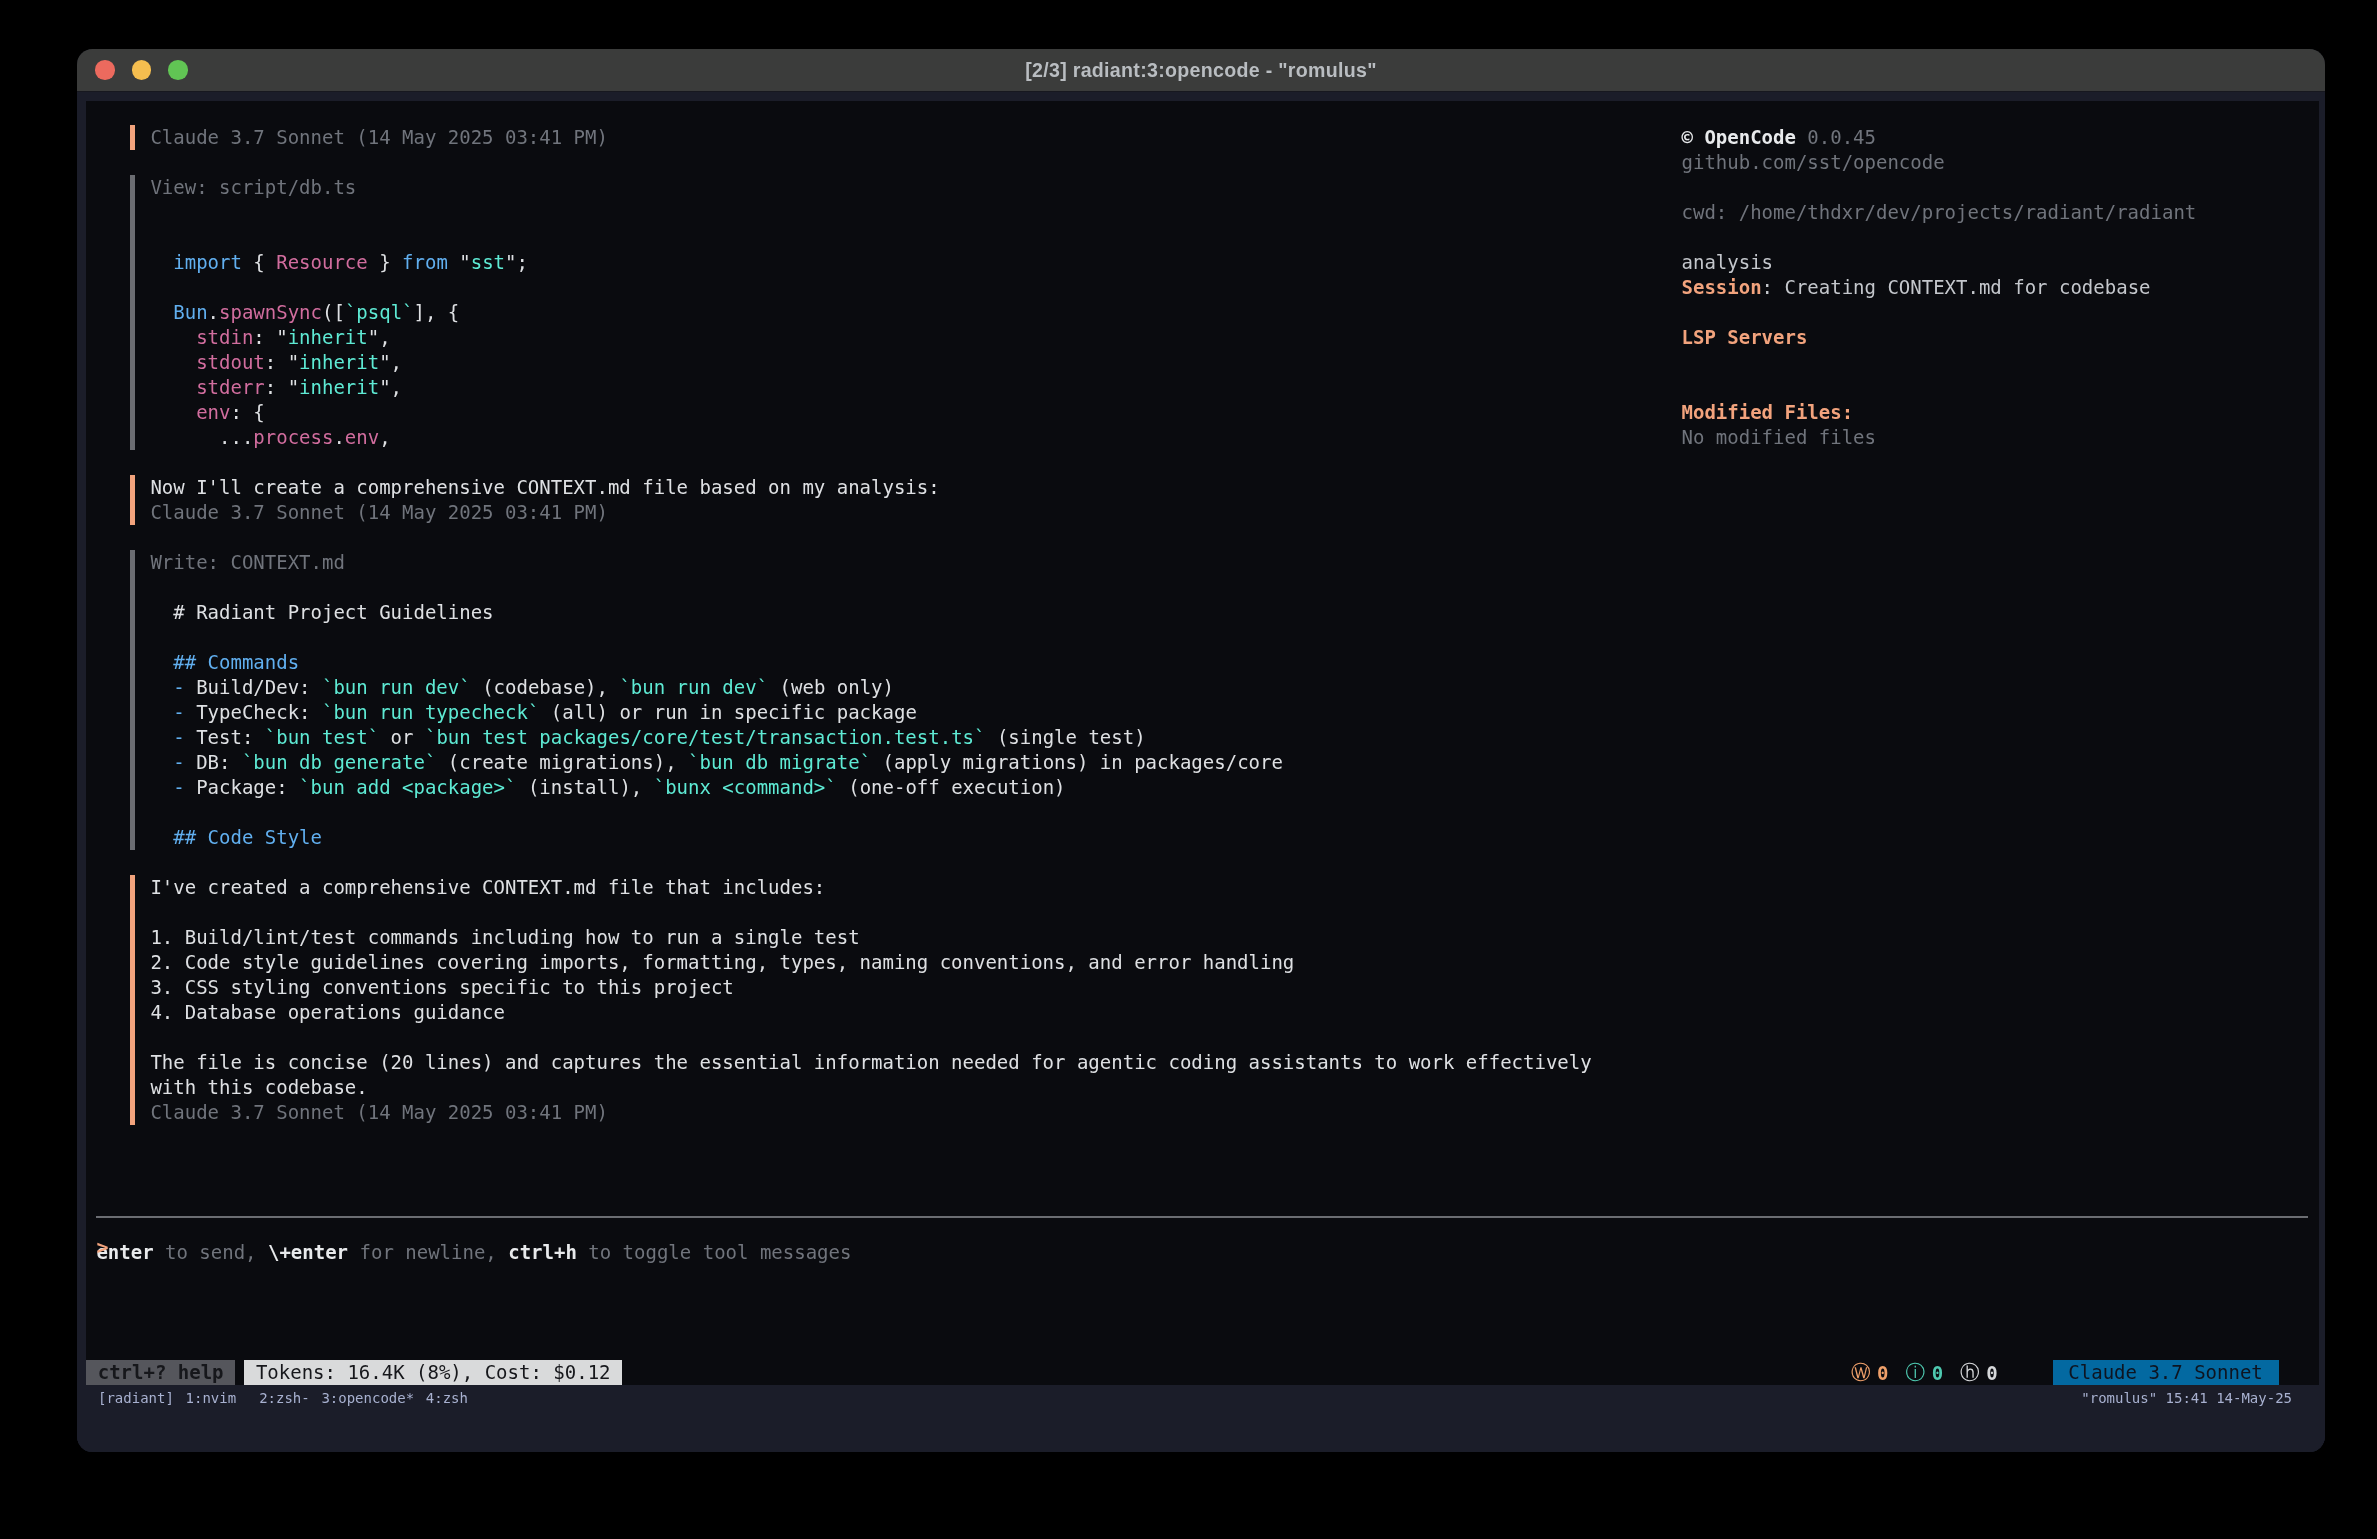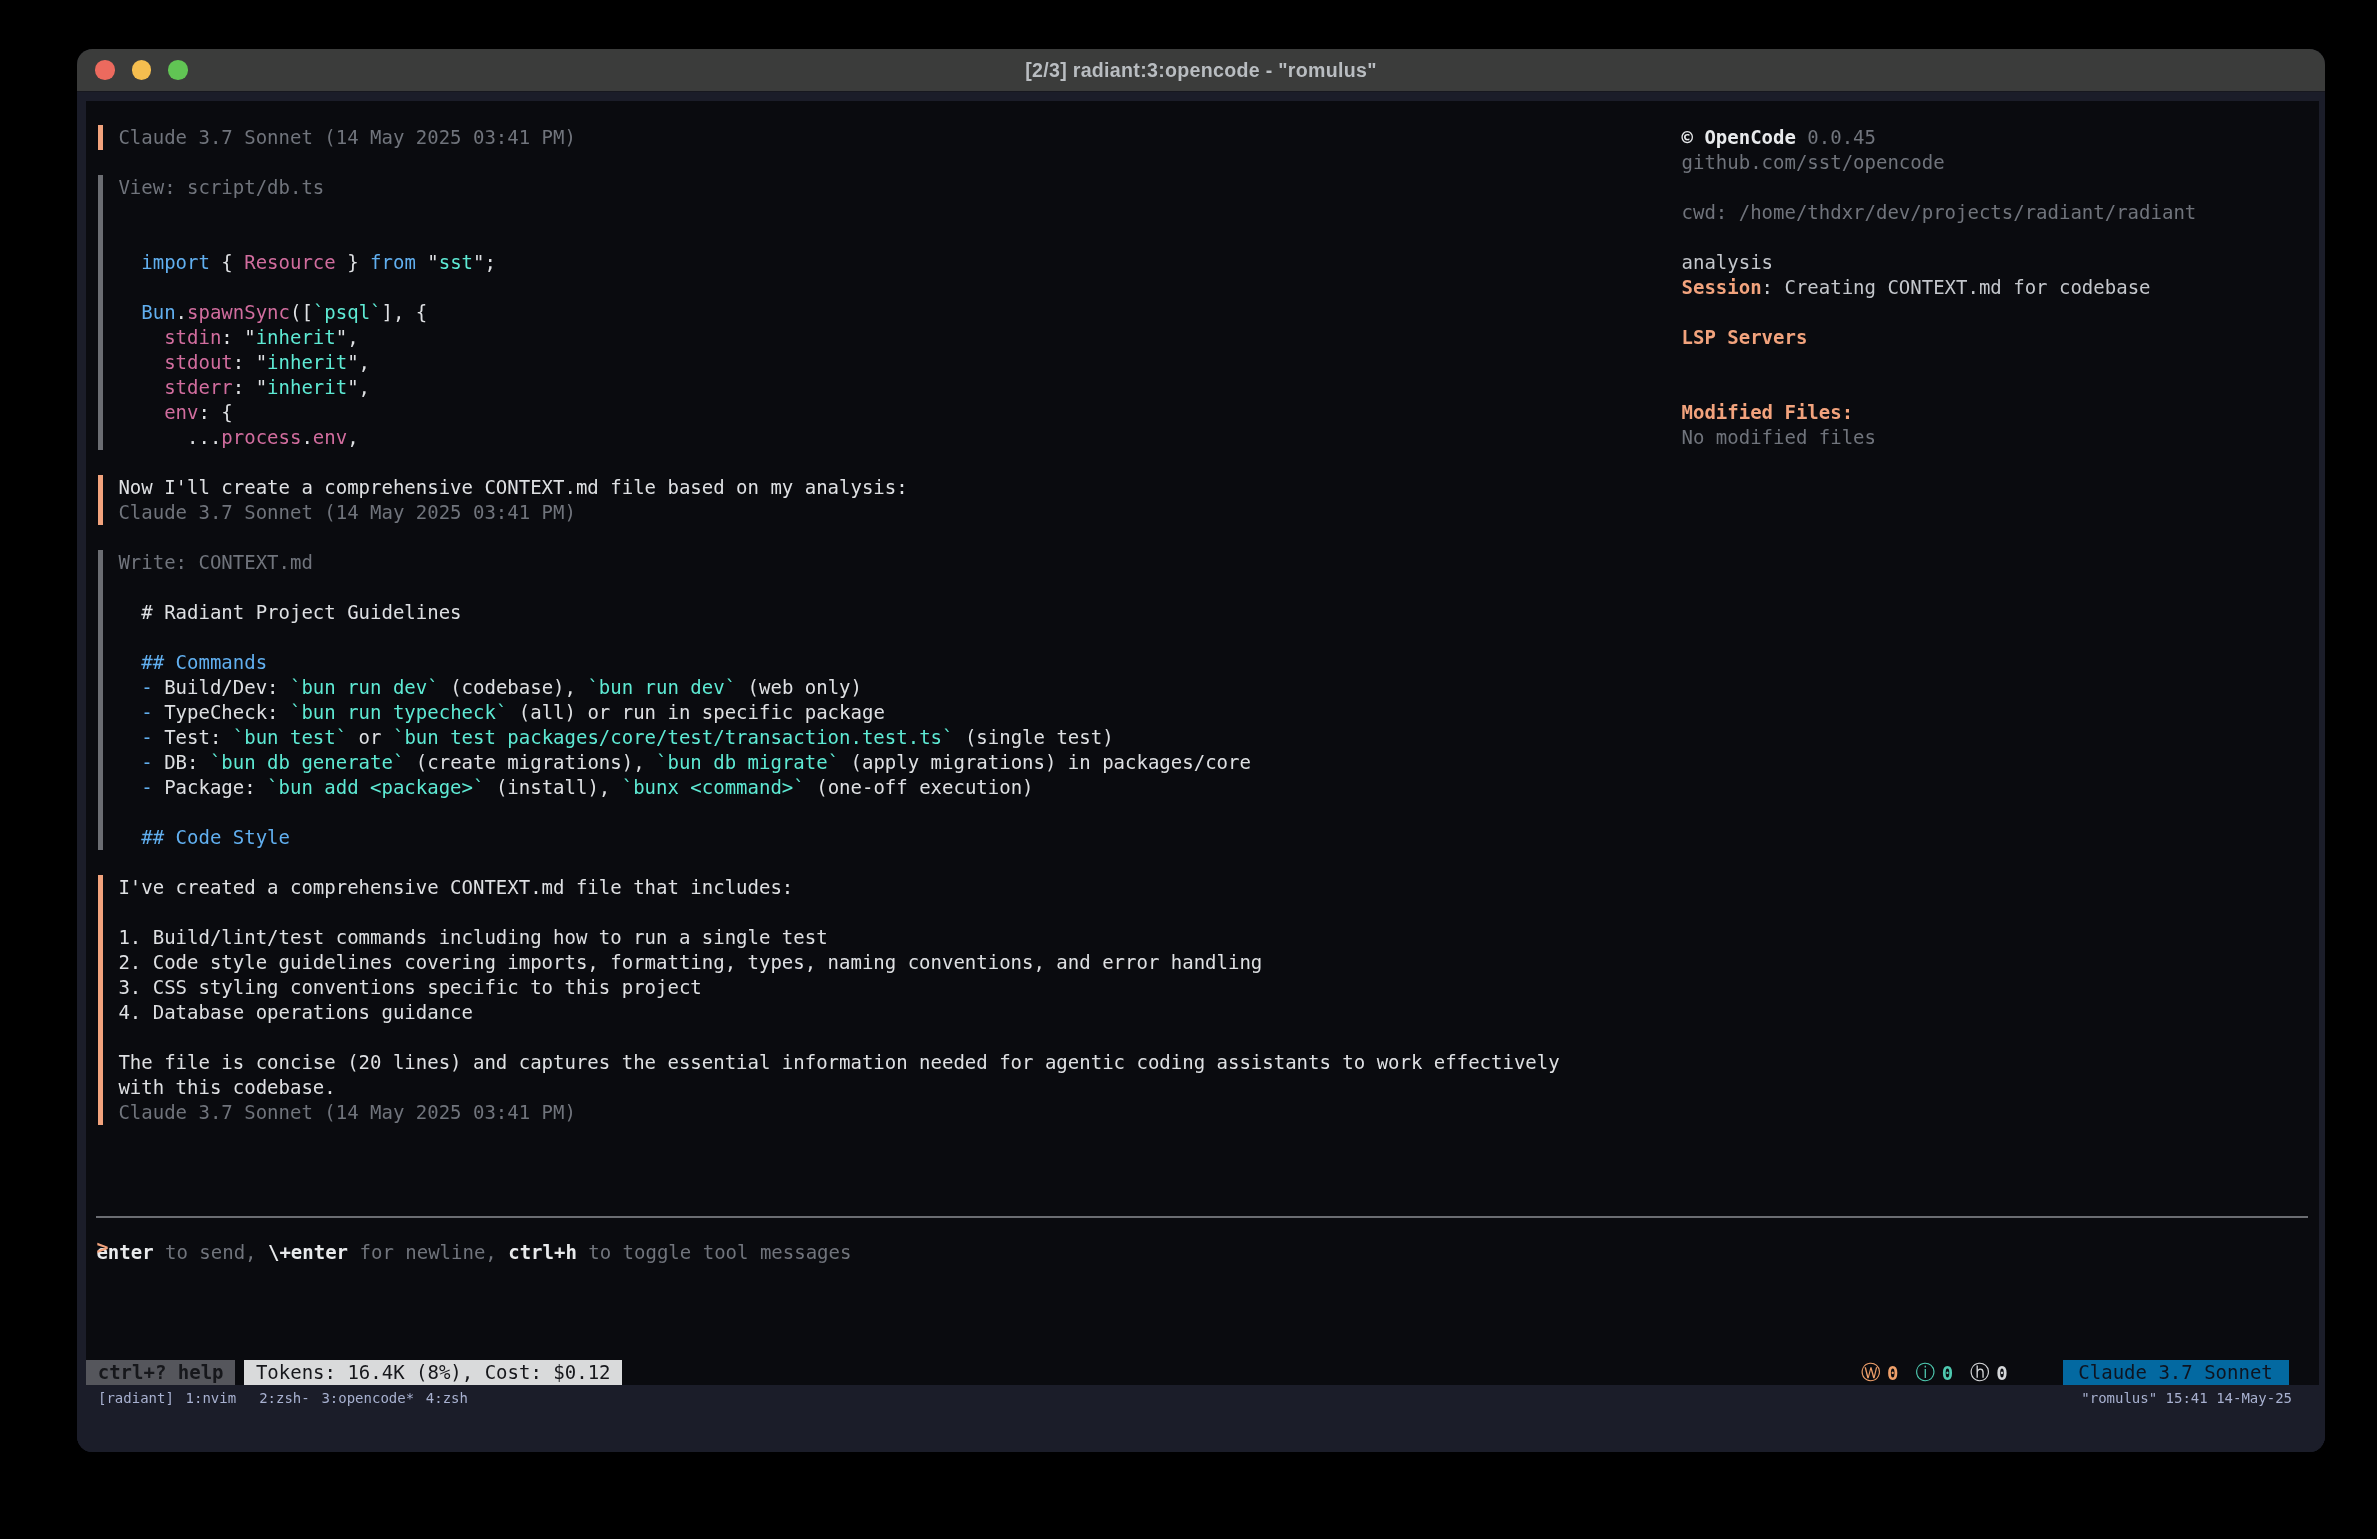--- a/index.html
+++ b/index.html
@@ -23,21 +23,21 @@
   .light-red{background:#EC6A5E;}
   .light-yellow{background:#F5BE4F;}
   .light-green{background:#61C554;}
   .title{
     font-family:"Liberation Sans",sans-serif;font-weight:bold;
     font-size:19.6px;color:#B9BDC1;letter-spacing:0.3px;
   }
   .terminal{flex:1;display:flex;flex-direction:column;background:#1B1D29;}
   .tui{
     flex:1;margin:9px 6.5px 0 9px;background:#0A0B0F;
-    position:relative;display:flex;overflow:hidden;
+    position:relative;display:flex;overflow:hidden;padding-left:32px;
   }
   .chat-col{flex:1;padding:23.5px 0 0 11.7px;overflow:hidden;}
   .side-col{width:637px;flex:none;padding-top:23.5px;}
   .line{height:25px;line-height:25px;white-space:pre;font-size:19px;}
   .block{border-left:5.2px solid;padding-left:15.7px;margin-bottom:25px;}
   .accent-orange{border-color:#F2A37D;}
   .accent-gray{border-color:#6B6D72;}
   .c-white{color:#DEE0E3;}
   .c-dim{color:#C4C7CC;}
   .c-meta{color:#70747C;}
@@ -46,21 +46,21 @@
   .c-pink{color:#D16D9E;}
   .c-green{color:#5eead4;}
   .c-teal{color:#4DB5BD;}
   .c-wbold{color:#E8EAEC;font-weight:bold;}
   .c-obold{color:#F2A37D;font-weight:bold;}
   .hint{position:absolute;left:10.4px;top:1139px;}
   .divider{position:absolute;left:10.4px;right:10.4px;top:1115px;height:2px;background:#6B6D72;}
   .promptline{position:absolute;left:10.4px;top:1134px;}
   .prompt-symbol{color:#F2A37D;font-weight:bold;font-size:20px;}
   .statusrow{
-    position:absolute;left:0;right:0;bottom:0;height:25px;
+    position:absolute;left:0;right:10px;bottom:0;height:25px;
     display:flex;align-items:center;font-size:19px;
   }
   .chip{height:25px;line-height:25px;padding:0 11.7px;white-space:pre;}
   .help-chip{background:#55565C;color:#16171B;font-weight:bold;}
   .tokens-chip{background:#D9DADB;color:#16171B;margin-left:9px;}
   .spacer{flex:1;}
   .diag{display:flex;align-items:center;margin-right:38px;}
   .diag .glyph{font-family:"DejaVu Sans",sans-serif;font-size:19.6px;margin-right:6.5px;}
   .diag .cnt{font-size:19px;margin-right:17px;font-weight:bold;}
   .model-chip{background:#0369a1;color:#0E1420;margin-right:30px;padding:0 15.7px;}

